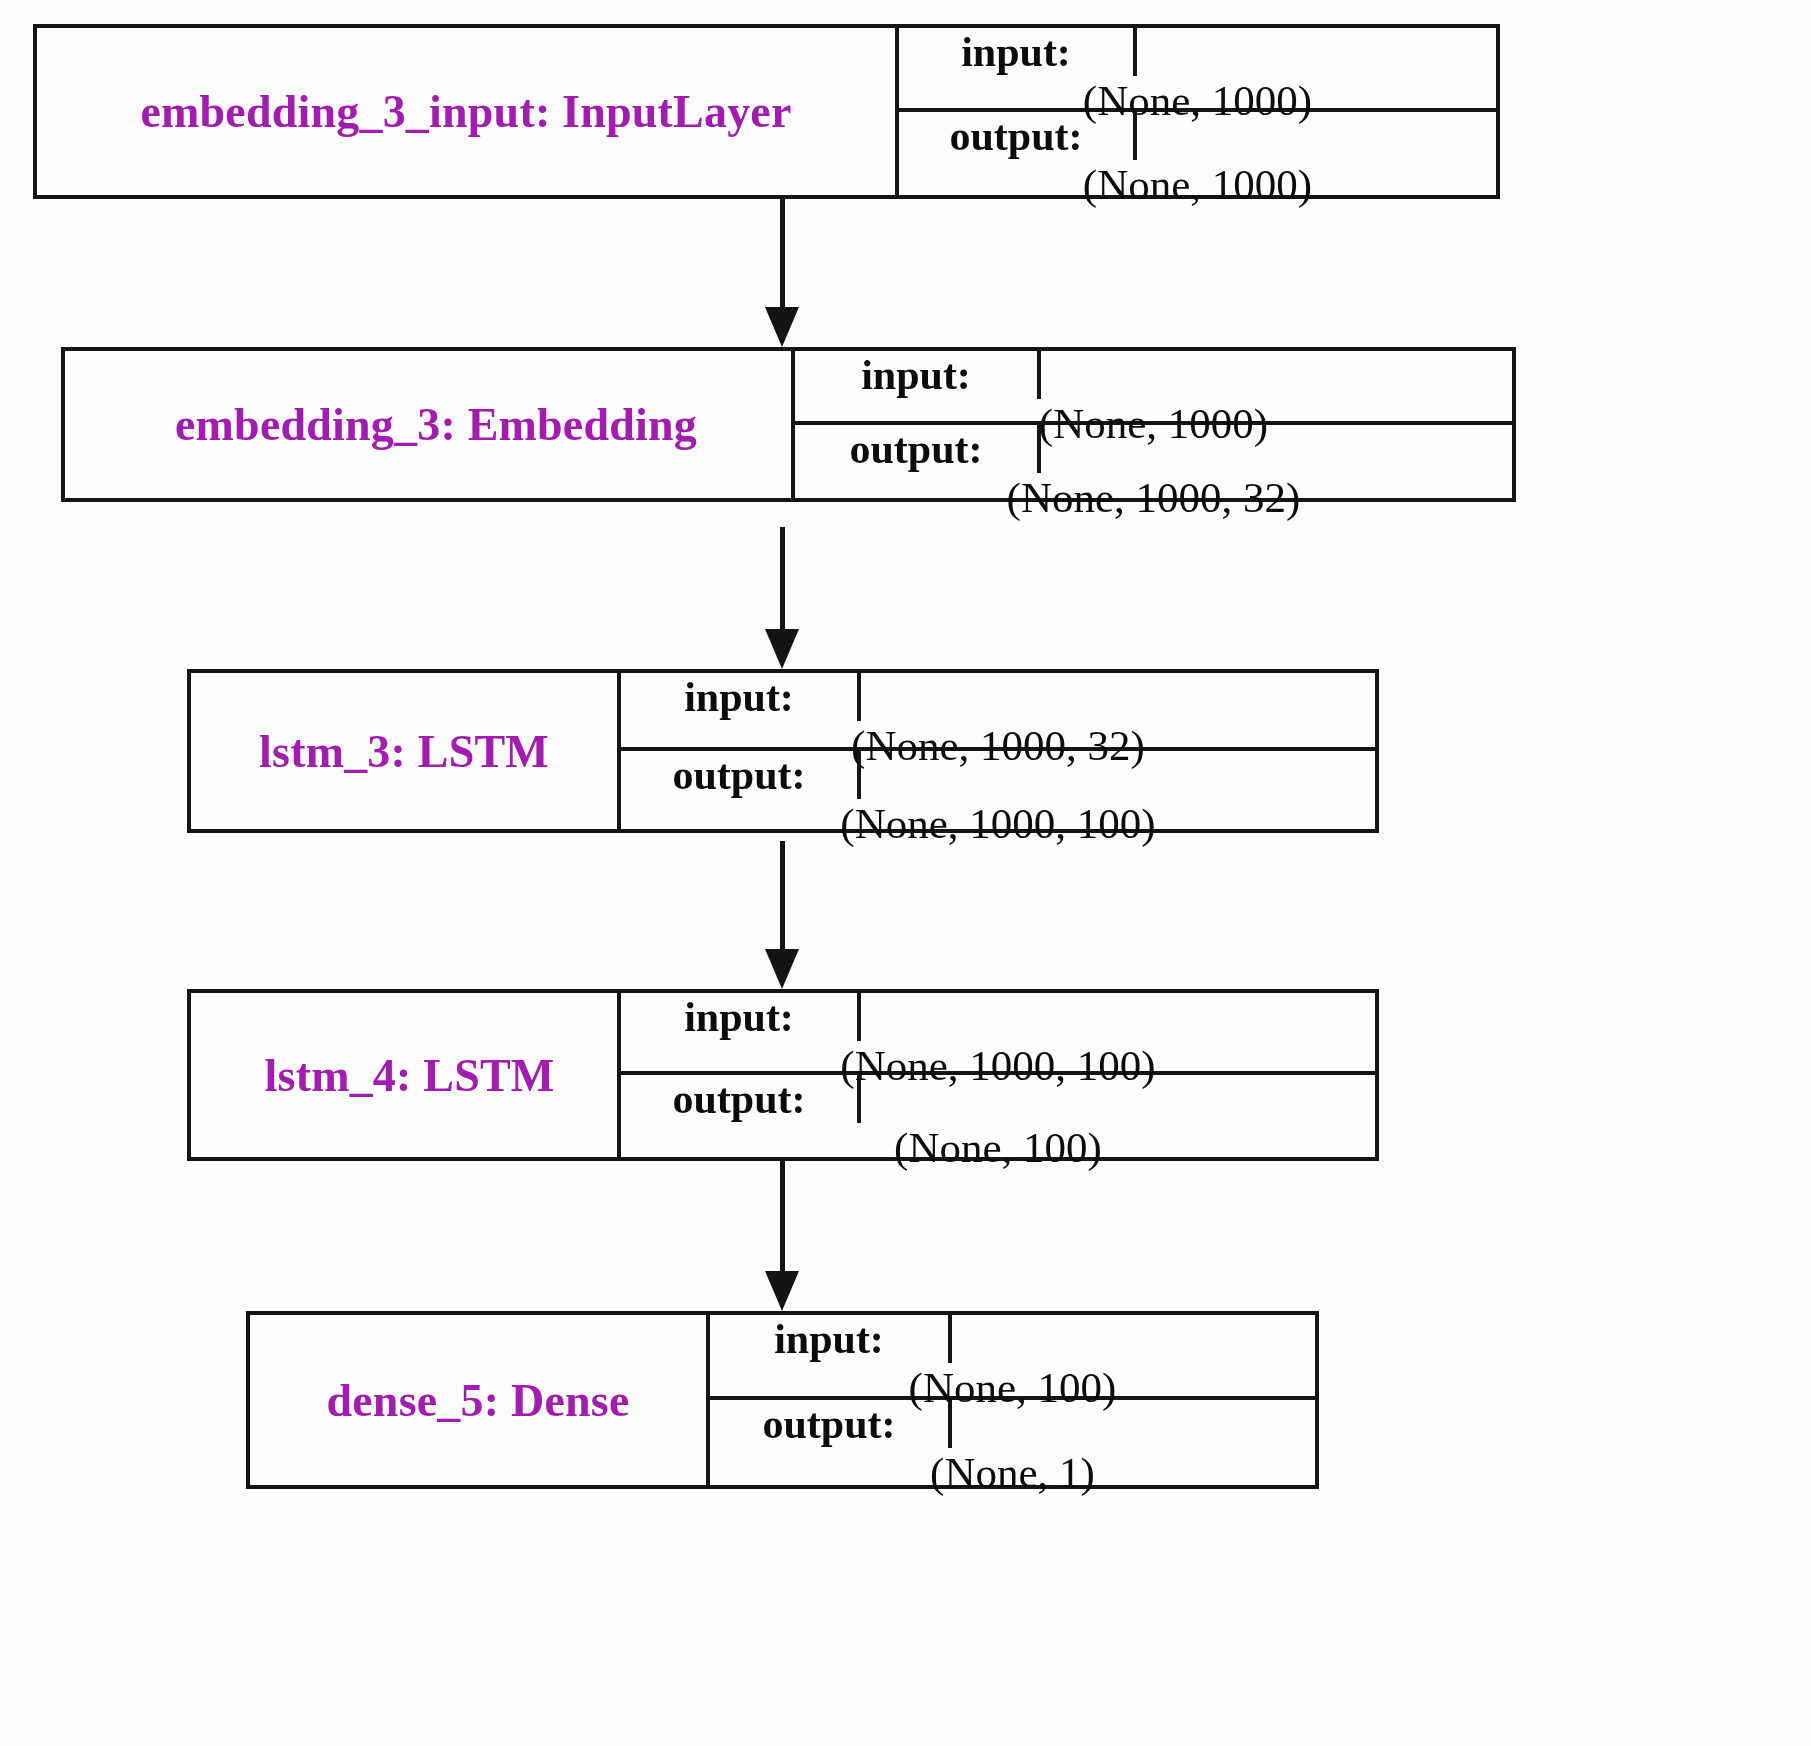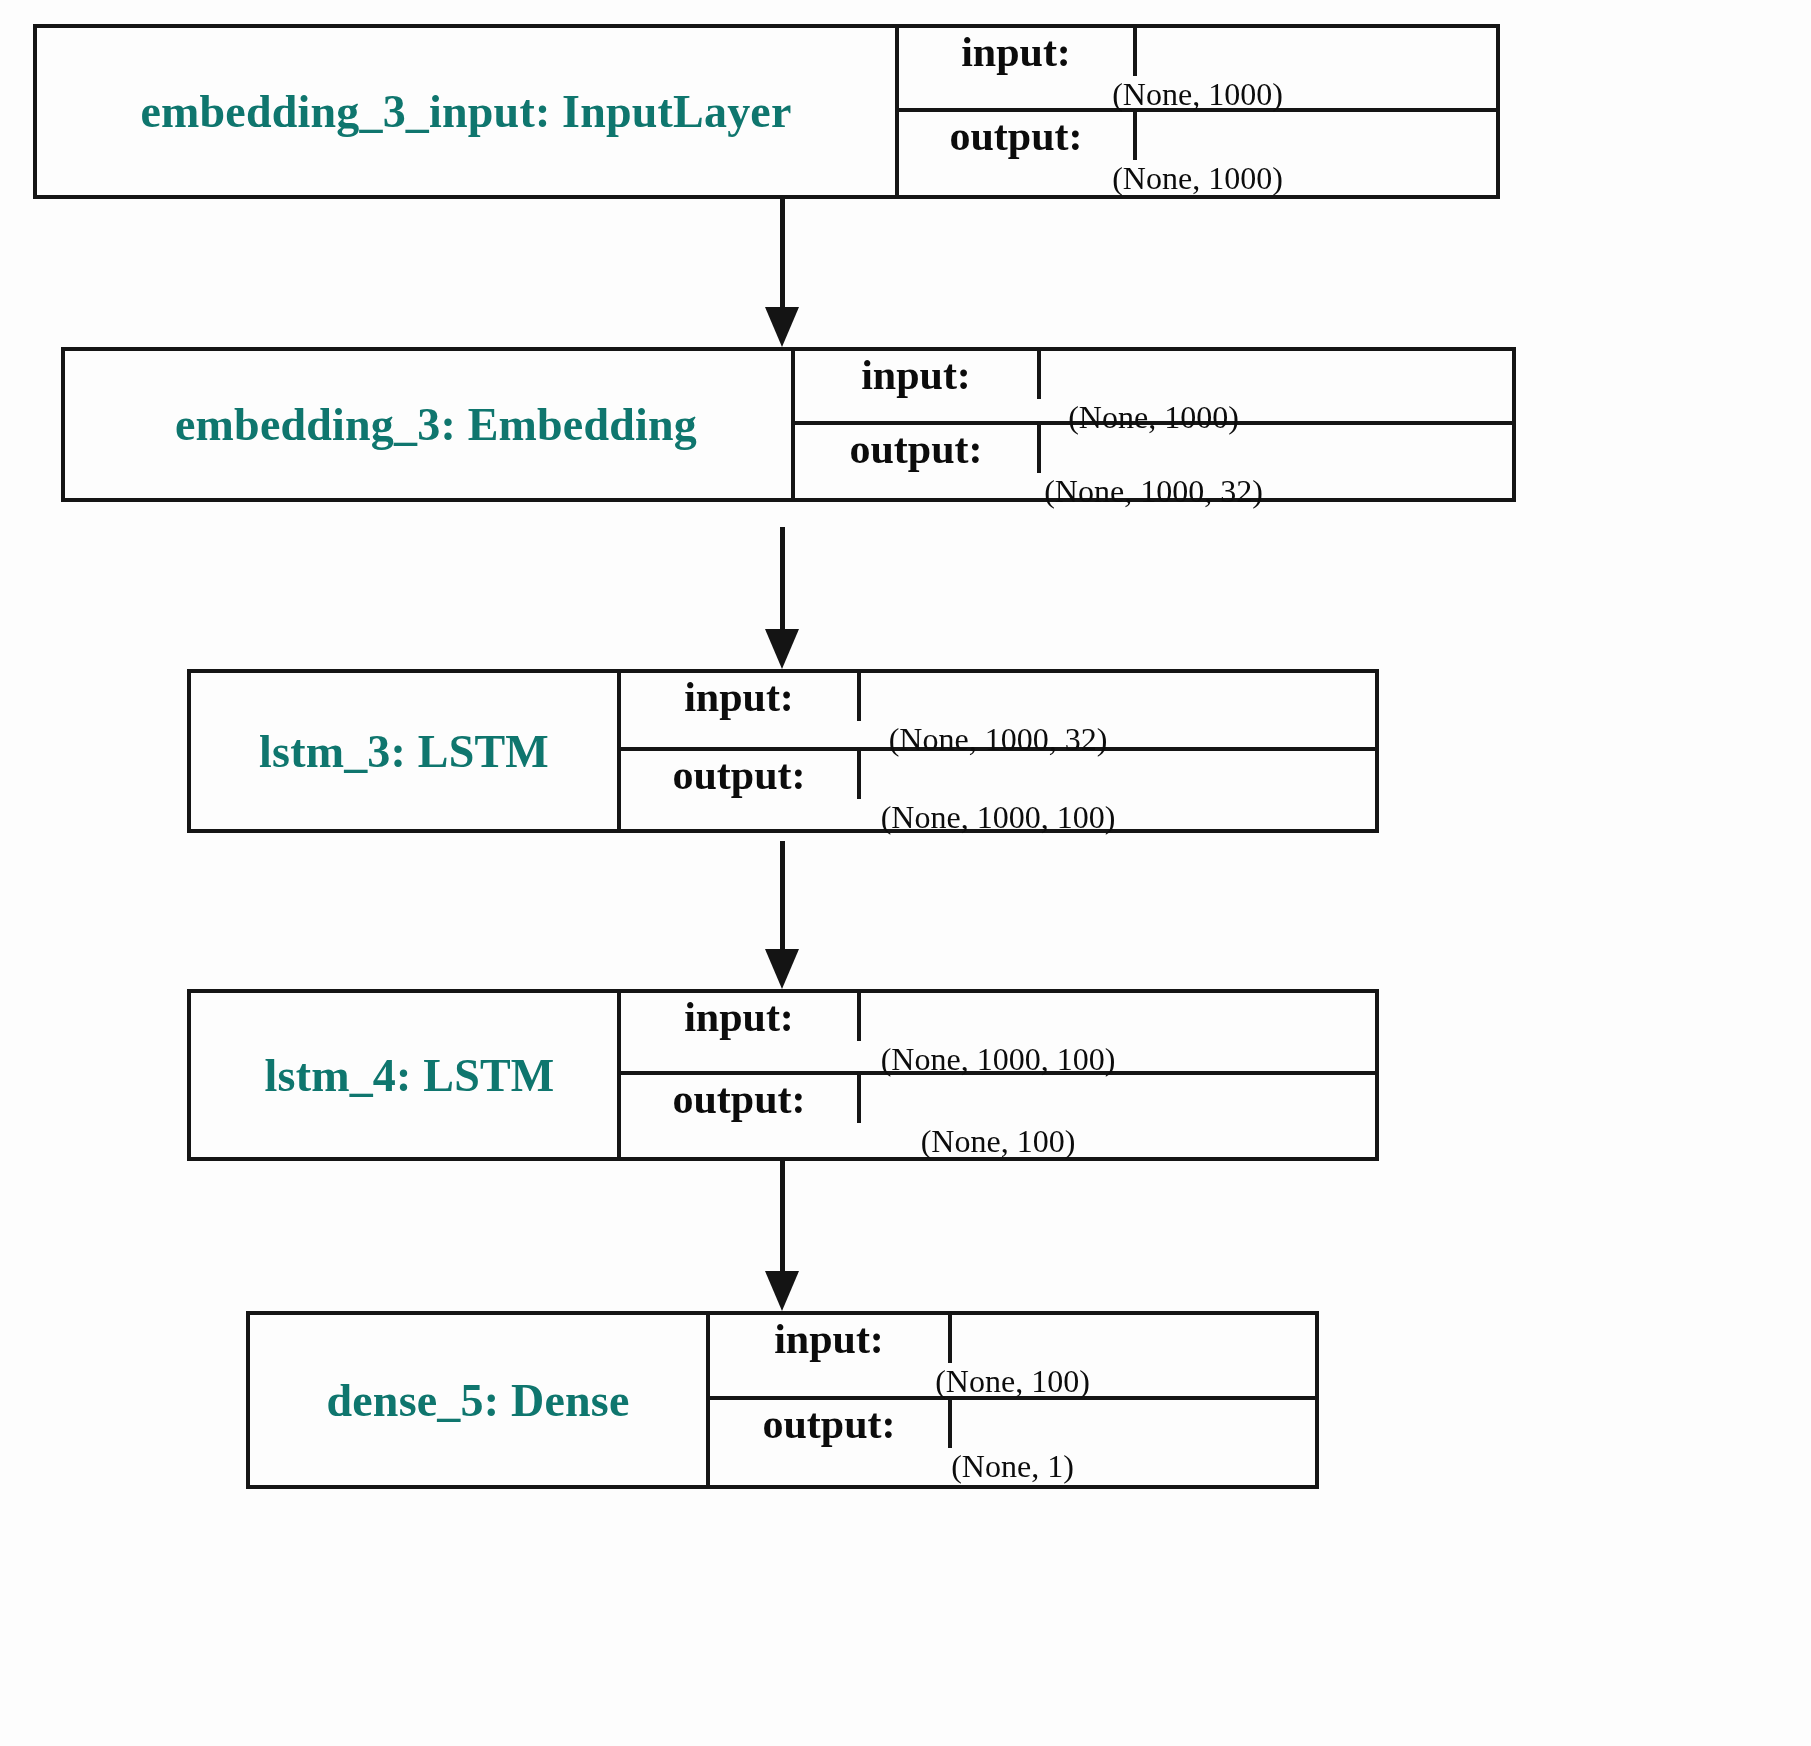--- a/index.html
+++ b/index.html
@@ -26,21 +26,21 @@
     border: 4px solid #151515;
     background: #fdfdfd;
   }
   .node-name {
     box-sizing: border-box;
     display: flex;
     align-items: center;
     justify-content: center;
     text-align: center;
     font-weight: bold;
-    color: #0f766e;
+    color: #a21caf;
     font-size: 46px;
     letter-spacing: 0.2px;
     padding: 0 10px;
     border-right: 4px solid #151515;
     white-space: nowrap;
   }
   .node-table {
     box-sizing: border-box;
     display: flex;
     flex-direction: column;
@@ -67,21 +67,21 @@
     border-right: 4px solid #151515;
     white-space: nowrap;
   }
   .io-value {
     box-sizing: border-box;
     display: flex;
     align-items: center;
     justify-content: center;
     flex: 1 1 auto;
     color: #0c0c0c;
-    font-size: 32px;
+    font-size: 43px;
     white-space: nowrap;
   }
 
   
   .arrow {
     position: absolute;
   }
   .arrow-line {
     position: absolute;
     left: 50%;

